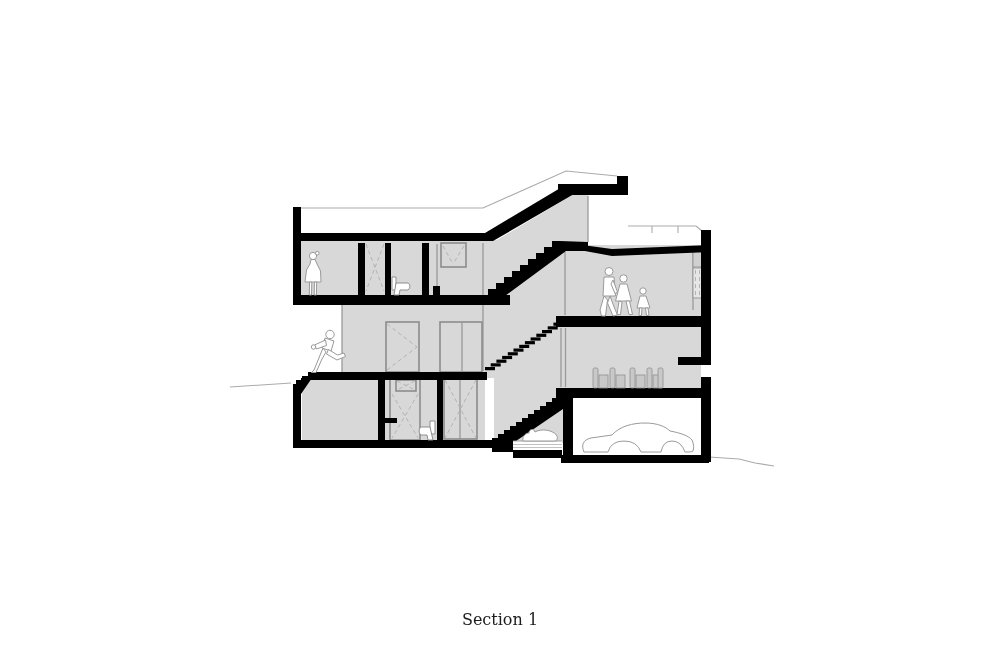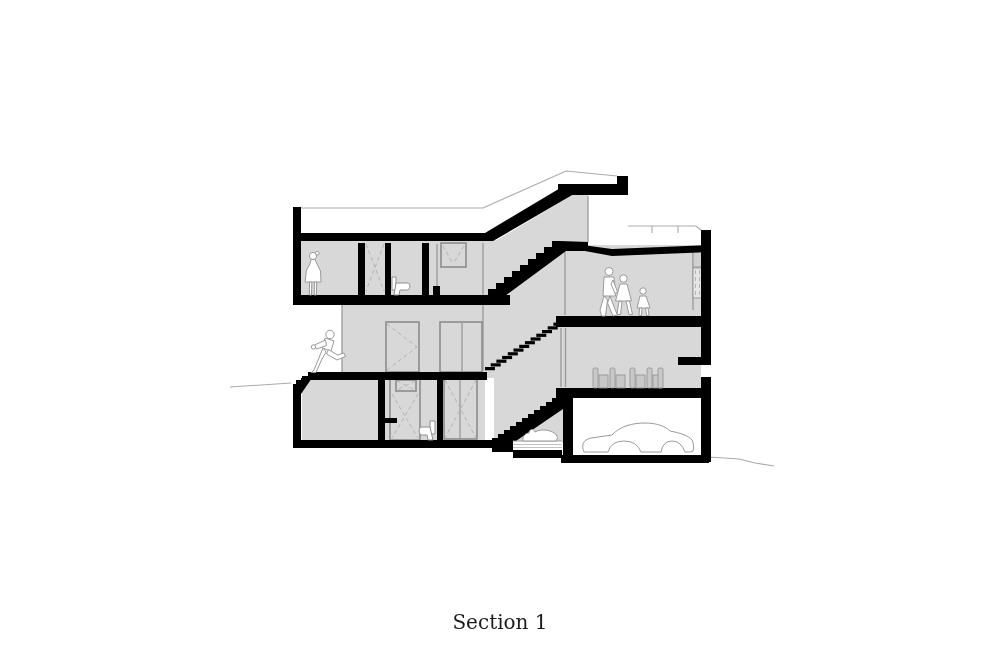--- a/index.html
+++ b/index.html
@@ -16,21 +16,21 @@
   .gf{fill:var(--room_fill);stroke:none;}
   .bf{fill:var(--structure);stroke:none;}
   .tl{stroke:var(--light_line);stroke-width:1.1;fill:none;}
   .pl{stroke:var(--outline);stroke-width:1.3;fill:none;}
   .frame{stroke:#8c8c8c;stroke-width:1.6;fill:none;}
   .dash{stroke:#b3b3b3;stroke-width:1;fill:none;stroke-dasharray:4 3;}
   .fig{fill:#ffffff;stroke:var(--outline);stroke-width:1;stroke-linejoin:round;}
   .fix{fill:#ffffff;stroke:#8f8f8f;stroke-width:1;stroke-linejoin:round;}
   .furn{fill:#c8c8c8;stroke:#909090;stroke-width:0.8;}
   .caption{position:absolute;left:0;top:610px;width:1000px;text-align:center;
-           font-family:"DejaVu Serif","Liberation Serif",serif;font-size:20px;color:#1c1c1c;}
+           font-family:"DejaVu Serif","Liberation Serif",serif;font-size:16px;color:#1c1c1c;}
 </style>
 </head>
 <body>
 
 <div class="stage">
   <svg width="1000" height="647" viewBox="0 0 1000 647">
 
     <g>
       <path class="gf" d="M483,240 L497,240 L574,194 L588,194 L588,245 L563,245 L563,443 L494,443 L494,378 L483,378 Z"></path>
       <rect class="gf" x="301" y="235" width="184" height="66"></rect>

